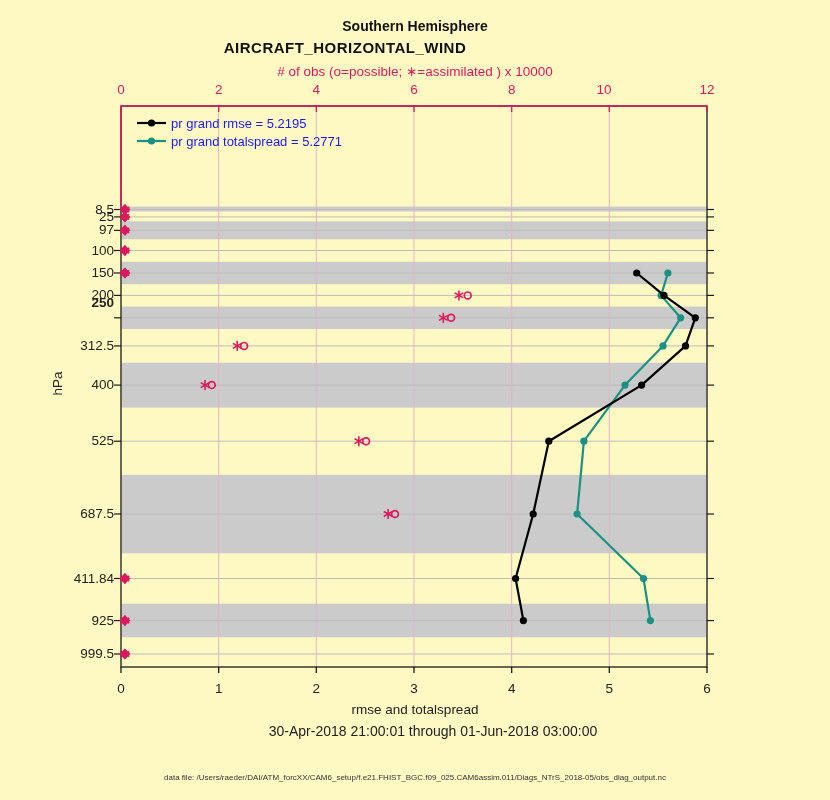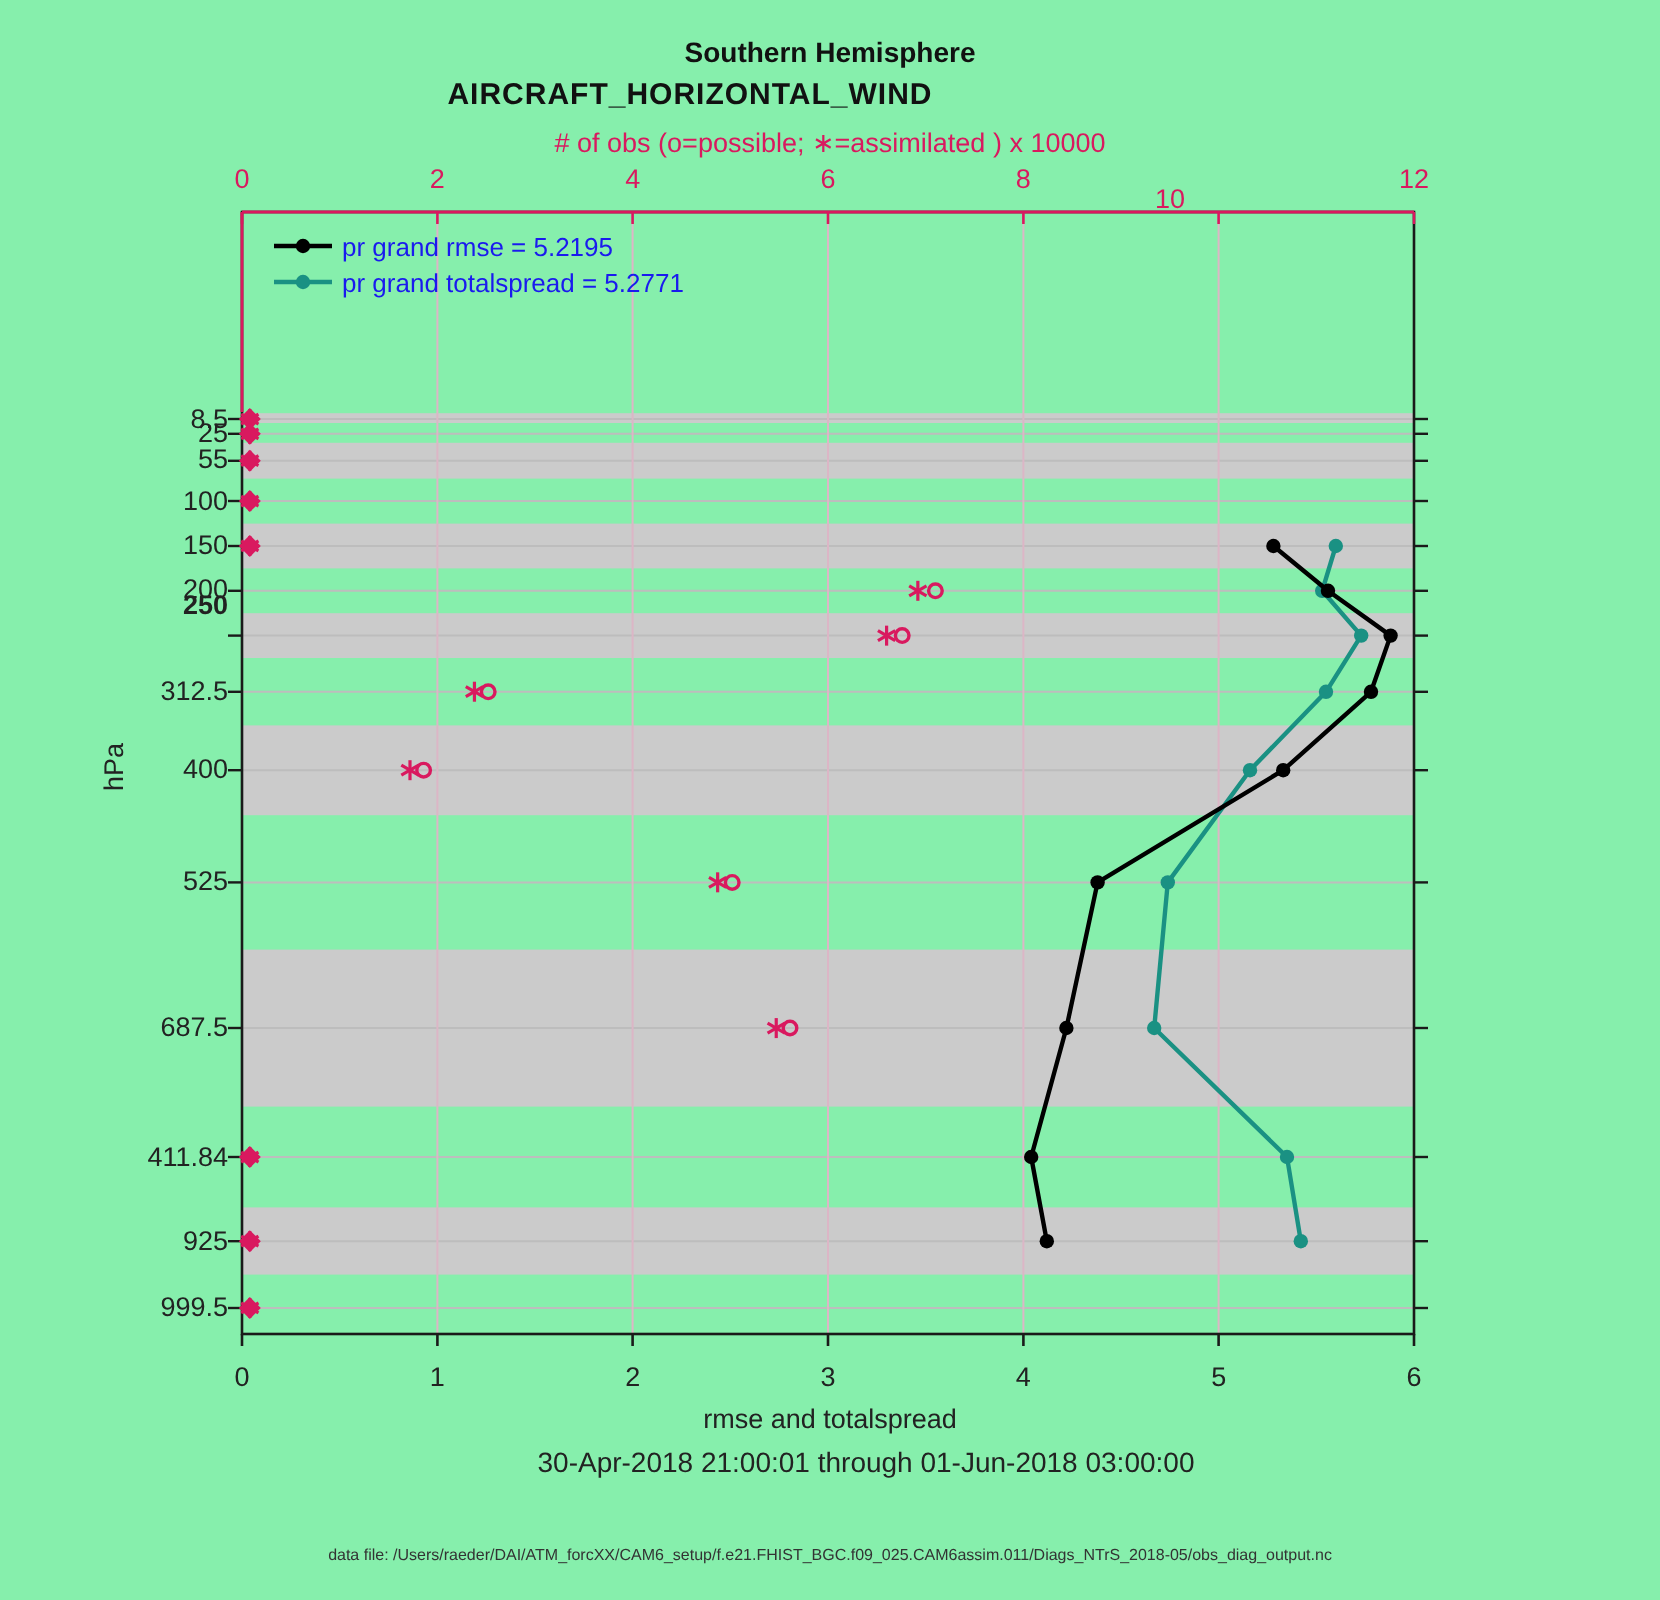--- a/index.html
+++ b/index.html
@@ -1,17 +1,17 @@
 <!DOCTYPE html>
 <html><head>
 <meta charset="utf-8">
 <style>
   html,body{margin:0;padding:0;background:#ffffff;}
   #figure{
-    position:relative;width:830px;height:800px;background:#86efac;overflow:hidden;
+    position:relative;width:830px;height:800px;background:#fef9c3;overflow:hidden;
     font-family:"Liberation Sans", sans-serif;
   }
   .abs{position:absolute;}
   .ctr{text-align:center;}
   #title-line1{left:0;top:18px;width:830px;font-size:14px;font-weight:bold;color:#111;}
   #title-line2{left:0;top:39px;width:690px;font-size:15px;font-weight:bold;color:#111;letter-spacing:0.5px;}
   #obs-axis-label{left:0;top:63px;width:830px;font-size:13.5px;color:#d9195f;}
   .top-tick-label{position:absolute;width:44px;text-align:center;font-size:13.5px;color:#d9195f;top:82px;}
   .bottom-tick-label{position:absolute;width:44px;text-align:center;font-size:13.5px;color:#222;top:681px;}
   .y-tick-label{position:absolute;width:75px;text-align:right;font-size:13.5px;color:#222;left:39px;height:14px;line-height:14px;}
@@ -194,32 +194,32 @@
   <div class="abs ctr" id="xlabel">rmse and totalspread</div>
   <div class="abs ctr" id="date-caption">30-Apr-2018 21:00:01 through 01-Jun-2018 03:00:00</div>
   <div class="abs ctr" id="file-caption">data file: /Users/raeder/DAI/ATM_forcXX/CAM6_setup/f.e21.FHIST_BGC.f09_025.CAM6assim.011/Diags_NTrS_2018-05/obs_diag_output.nc</div>
 
   <div id="tick-labels">
       <div class="top-tick-label" style="left: 99px;">0</div>
       <div class="top-tick-label" style="left: 196.667px;">2</div>
       <div class="top-tick-label" style="left: 294.333px;">4</div>
       <div class="top-tick-label" style="left: 392px;">6</div>
       <div class="top-tick-label" style="left: 489.667px;">8</div>
-      <div class="top-tick-label" style="left: 563px; margin-top: 10px;">10</div>
+      <div class="top-tick-label" style="left: 582px;">10</div>
       <div class="top-tick-label" style="left: 685px;">12</div>
       <div class="bottom-tick-label" style="left: 99px;">0</div>
       <div class="bottom-tick-label" style="left: 196.667px;">1</div>
       <div class="bottom-tick-label" style="left: 294.333px;">2</div>
       <div class="bottom-tick-label" style="left: 392px;">3</div>
       <div class="bottom-tick-label" style="left: 489.667px;">4</div>
       <div class="bottom-tick-label" style="left: 587.333px;">5</div>
       <div class="bottom-tick-label" style="left: 685px;">6</div>
       <div class="y-tick-label" style="top: 202.512px;">8.5</div>
       <div class="y-tick-label" style="top: 209.912px;">25</div>
-      <div class="y-tick-label" style="top: 223.367px;">55</div>
+      <div class="y-tick-label" style="top: 223.367px;">97</div>
       <div class="y-tick-label" style="top: 243.55px;">100</div>
       <div class="y-tick-label" style="top: 265.975px;">150</div>
       <div class="y-tick-label" style="top: 288.4px;">200</div>
       <div class="y-tick-label" style="top: 296px; font-weight: bold;">250</div>
       <div class="y-tick-label" style="top: 338.856px;">312.5</div>
       <div class="y-tick-label" style="top: 378.1px;">400</div>
       <div class="y-tick-label" style="top: 434.163px;">525</div>
       <div class="y-tick-label" style="top: 507.044px;">687.5</div>
       <div class="y-tick-label" style="top: 571.516px;">411.84</div>
       <div class="y-tick-label" style="top: 613.562px;">925</div>

